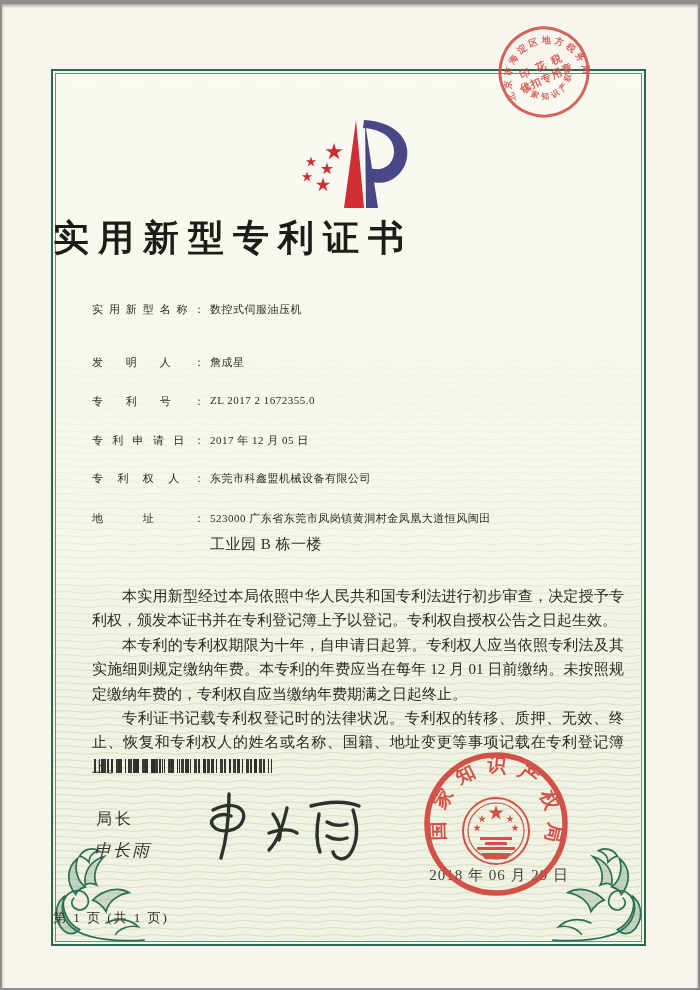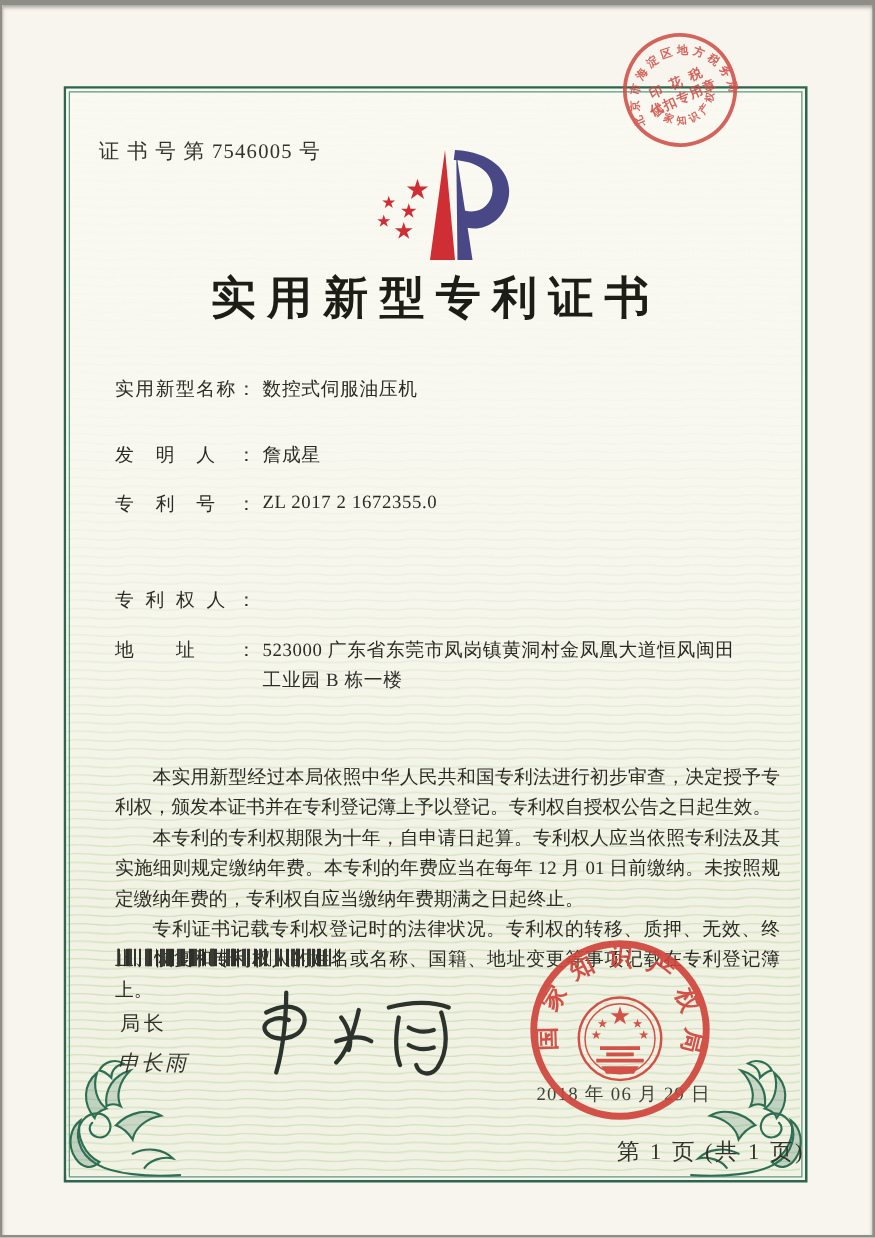--- a/index.html
+++ b/index.html
@@ -23,41 +23,41 @@
     position:absolute;inset:2px;border:1px solid #5d977c;pointer-events:none;
   }
   .waves{position:absolute;inset:0;opacity:.95;}
   .fade{
     position:absolute;inset:0;
     background:linear-gradient(180deg,rgba(250,249,242,.96) 0%,rgba(250,249,242,.85) 30%,rgba(250,249,242,.45) 55%,rgba(250,249,242,0) 75%);
     pointer-events:none;
   }
   .abs{position:absolute;}
   .certno{left:26px;top:39px;font-size:16.5px;letter-spacing:1px;color:#33332c;}
-  .title{left:0;top:143px;width:100%;text-align:center;font-size:36px;font-weight:bold;letter-spacing:9px;color:#1d1d18;}
-  .frow{left:39px;font-size:15px;letter-spacing:.5px;display:flex;color:#2b2b24;}
+  .title{left:0;top:143px;width:100%;text-align:left;font-size:36px;font-weight:bold;letter-spacing:9px;color:#1d1d18;}
+  .frow{left:39px;font-size:11px;letter-spacing:.5px;display:flex;color:#2b2b24;}
   .flb{display:inline-block;width:113px;text-align:justify;text-align-last:justify;flex:none;}
   .fvl{margin-left:5px;white-space:nowrap;}
   .addr2{left:157px;font-size:15px;letter-spacing:.5px;}
   .grant2{left:336px;top:0;}
-  .paras{left:39px;top:513px;width:532px;font-size:15px;line-height:24.4px;text-align:justify;color:#2b2b24;margin-top:26px;}
+  .paras{left:39px;top:513px;width:532px;font-size:15px;line-height:24.4px;text-align:justify;color:#2b2b24;}
   .paras p{margin:0;text-indent:2em;}
   .barcode{
     left:41px;top:688px;width:178px;height:14px;
     background:
       repeating-linear-gradient(90deg,#34342f 0 2px,rgba(0,0,0,0) 2px 5px,#2c2c28 5px 6px,rgba(0,0,0,0) 6px 9px,#3c3c37 9px 12px,rgba(0,0,0,0) 12px 13px),
       repeating-linear-gradient(90deg,#2e2e2a 0 1px,rgba(0,0,0,0) 1px 7px,#2e2e2a 7px 10px,rgba(0,0,0,0) 10px 17px);
   }
   .dirtitle{left:43px;top:738px;font-size:16px;letter-spacing:3px;color:#33332c;}
   .dirname{left:41px;top:768px;font-size:17px;letter-spacing:2px;color:#33332c;font-style:italic;}
   .sig{left:136px;top:715px;}
   .sealdate{left:366px;top:795px;width:160px;text-align:center;font-size:15px;letter-spacing:1px;color:#3f4038;}
   .bigseal{left:368px;top:678px;opacity:.92;}
   .taxstamp{left:494px;top:20px;opacity:.85;transform:rotate(-24deg);}
-  .footer{left:0;top:838px;width:100%;text-align:right;font-size:18px;letter-spacing:2px;color:#33332c;}
+  .footer{left:0;top:838px;width:100%;text-align:left;font-size:13px;letter-spacing:2px;color:#33332c;}
   .logo{left:241px;top:45px;}
   .ornament{bottom:-2px;}
   .orn-l{left:-2px;}
   .orn-r{right:-2px;transform:scaleX(-1);}
 </style>
 </head>
 <body>
 
 <div class="paper">
 
@@ -90,21 +90,20 @@
         <path d="M98,104 C70,106 42,103 28,95 C12,86 8,68 16,58 C22,50 34,50 38,58 C42,66 36,74 28,72 C22,70 20,64 24,60"></path>
         <path d="M30,93 C18,87 10,72 14,58 C6,64 2,78 10,90 C16,99 24,99 30,93 Z" fill="#35755a" fill-opacity="0.25"></path>
         <path d="M26,56 C16,44 16,28 28,18 C24,30 28,42 36,48 C30,50 27,52 26,56 Z" fill="#35755a" fill-opacity="0.25"></path>
         <path d="M36,46 C34,32 42,20 56,16 C46,26 44,38 48,46 C44,44 39,44 36,46 Z" fill="#35755a" fill-opacity="0.2"></path>
         <path d="M44,62 C56,50 72,48 82,54 C70,56 60,64 58,74 C54,68 50,64 44,62 Z" fill="#35755a" fill-opacity="0.2"></path>
         <path d="M30,16 C34,8 44,6 50,10 C44,12 40,16 40,22 C36,18 33,16 30,16"></path>
         <path d="M58,86 C70,80 84,82 92,90 C82,88 72,92 68,98"></path>
       </g>
     </svg>
 
-    <div class="abs certno">证 书 号 第 7546005 号</div>
 
     <svg class="abs logo" width="120" height="105" viewBox="0 0 120 105" xmlns="http://www.w3.org/2000/svg">
       <defs>
         <path id="star" d="M0,-1 L0.588,0.809 L-0.951,-0.309 L0.951,-0.309 L-0.588,0.809 Z" fill="#cf2e35"></path>
       </defs>
       <path d="M70,4 C104,6 118,26 112,46 C107,62 90,72 74,64 L72,50 C86,58 99,50 100,37 C101,22 88,13 69,12 Z" fill="#4a4786"></path>
       <polygon points="71,6 84,92 72,92" fill="#4a4786"></polygon>
       <polygon points="62,4 70,92 50,92" fill="#cf2e35"></polygon>
       <use href="#star" transform="translate(40,36) scale(9)"></use>
       <use href="#star" transform="translate(17,46) scale(5.5)"></use>
@@ -120,22 +119,27 @@
       <span class="fvl">数控式伺服油压机</span>
     </div>
     <div class="abs frow" style="top:284px">
       <span class="flb">发明人：</span>
       <span class="fvl">詹成星</span>
     </div>
     <div class="abs frow" style="top:323px">
       <span class="flb">专利号：</span>
       <span class="fvl">ZL 2017 2 1672355.0</span>
     </div>
+    <div class="abs frow" style="top:362px">
+      <span class="flb">专利申请日：</span>
+      <span class="fvl">2017 年 12 月 05 日</span>
+    </div>
     <div class="abs frow" style="top:400px">
       <span class="flb">专利权人：</span>
+      <span class="fvl">东莞市科鑫盟机械设备有限公司</span>
     </div>
     <div class="abs frow" style="top:440px">
       <span class="flb">地址：</span>
       <span class="fvl">523000 广东省东莞市凤岗镇黄洞村金凤凰大道恒风闽田</span>
     </div>
     <div class="abs addr2" style="top:464px">工业园 B 栋一楼</div>
 
     <div class="abs paras">
       <p>本实用新型经过本局依照中华人民共和国专利法进行初步审查，决定授予专利权，颁发本证书并在专利登记簿上予以登记。专利权自授权公告之日起生效。</p>
       <p>本专利的专利权期限为十年，自申请日起算。专利权人应当依照专利法及其实施细则规定缴纳年费。本专利的年费应当在每年 12 月 01 日前缴纳。未按照规定缴纳年费的，专利权自应当缴纳年费期满之日起终止。</p>

